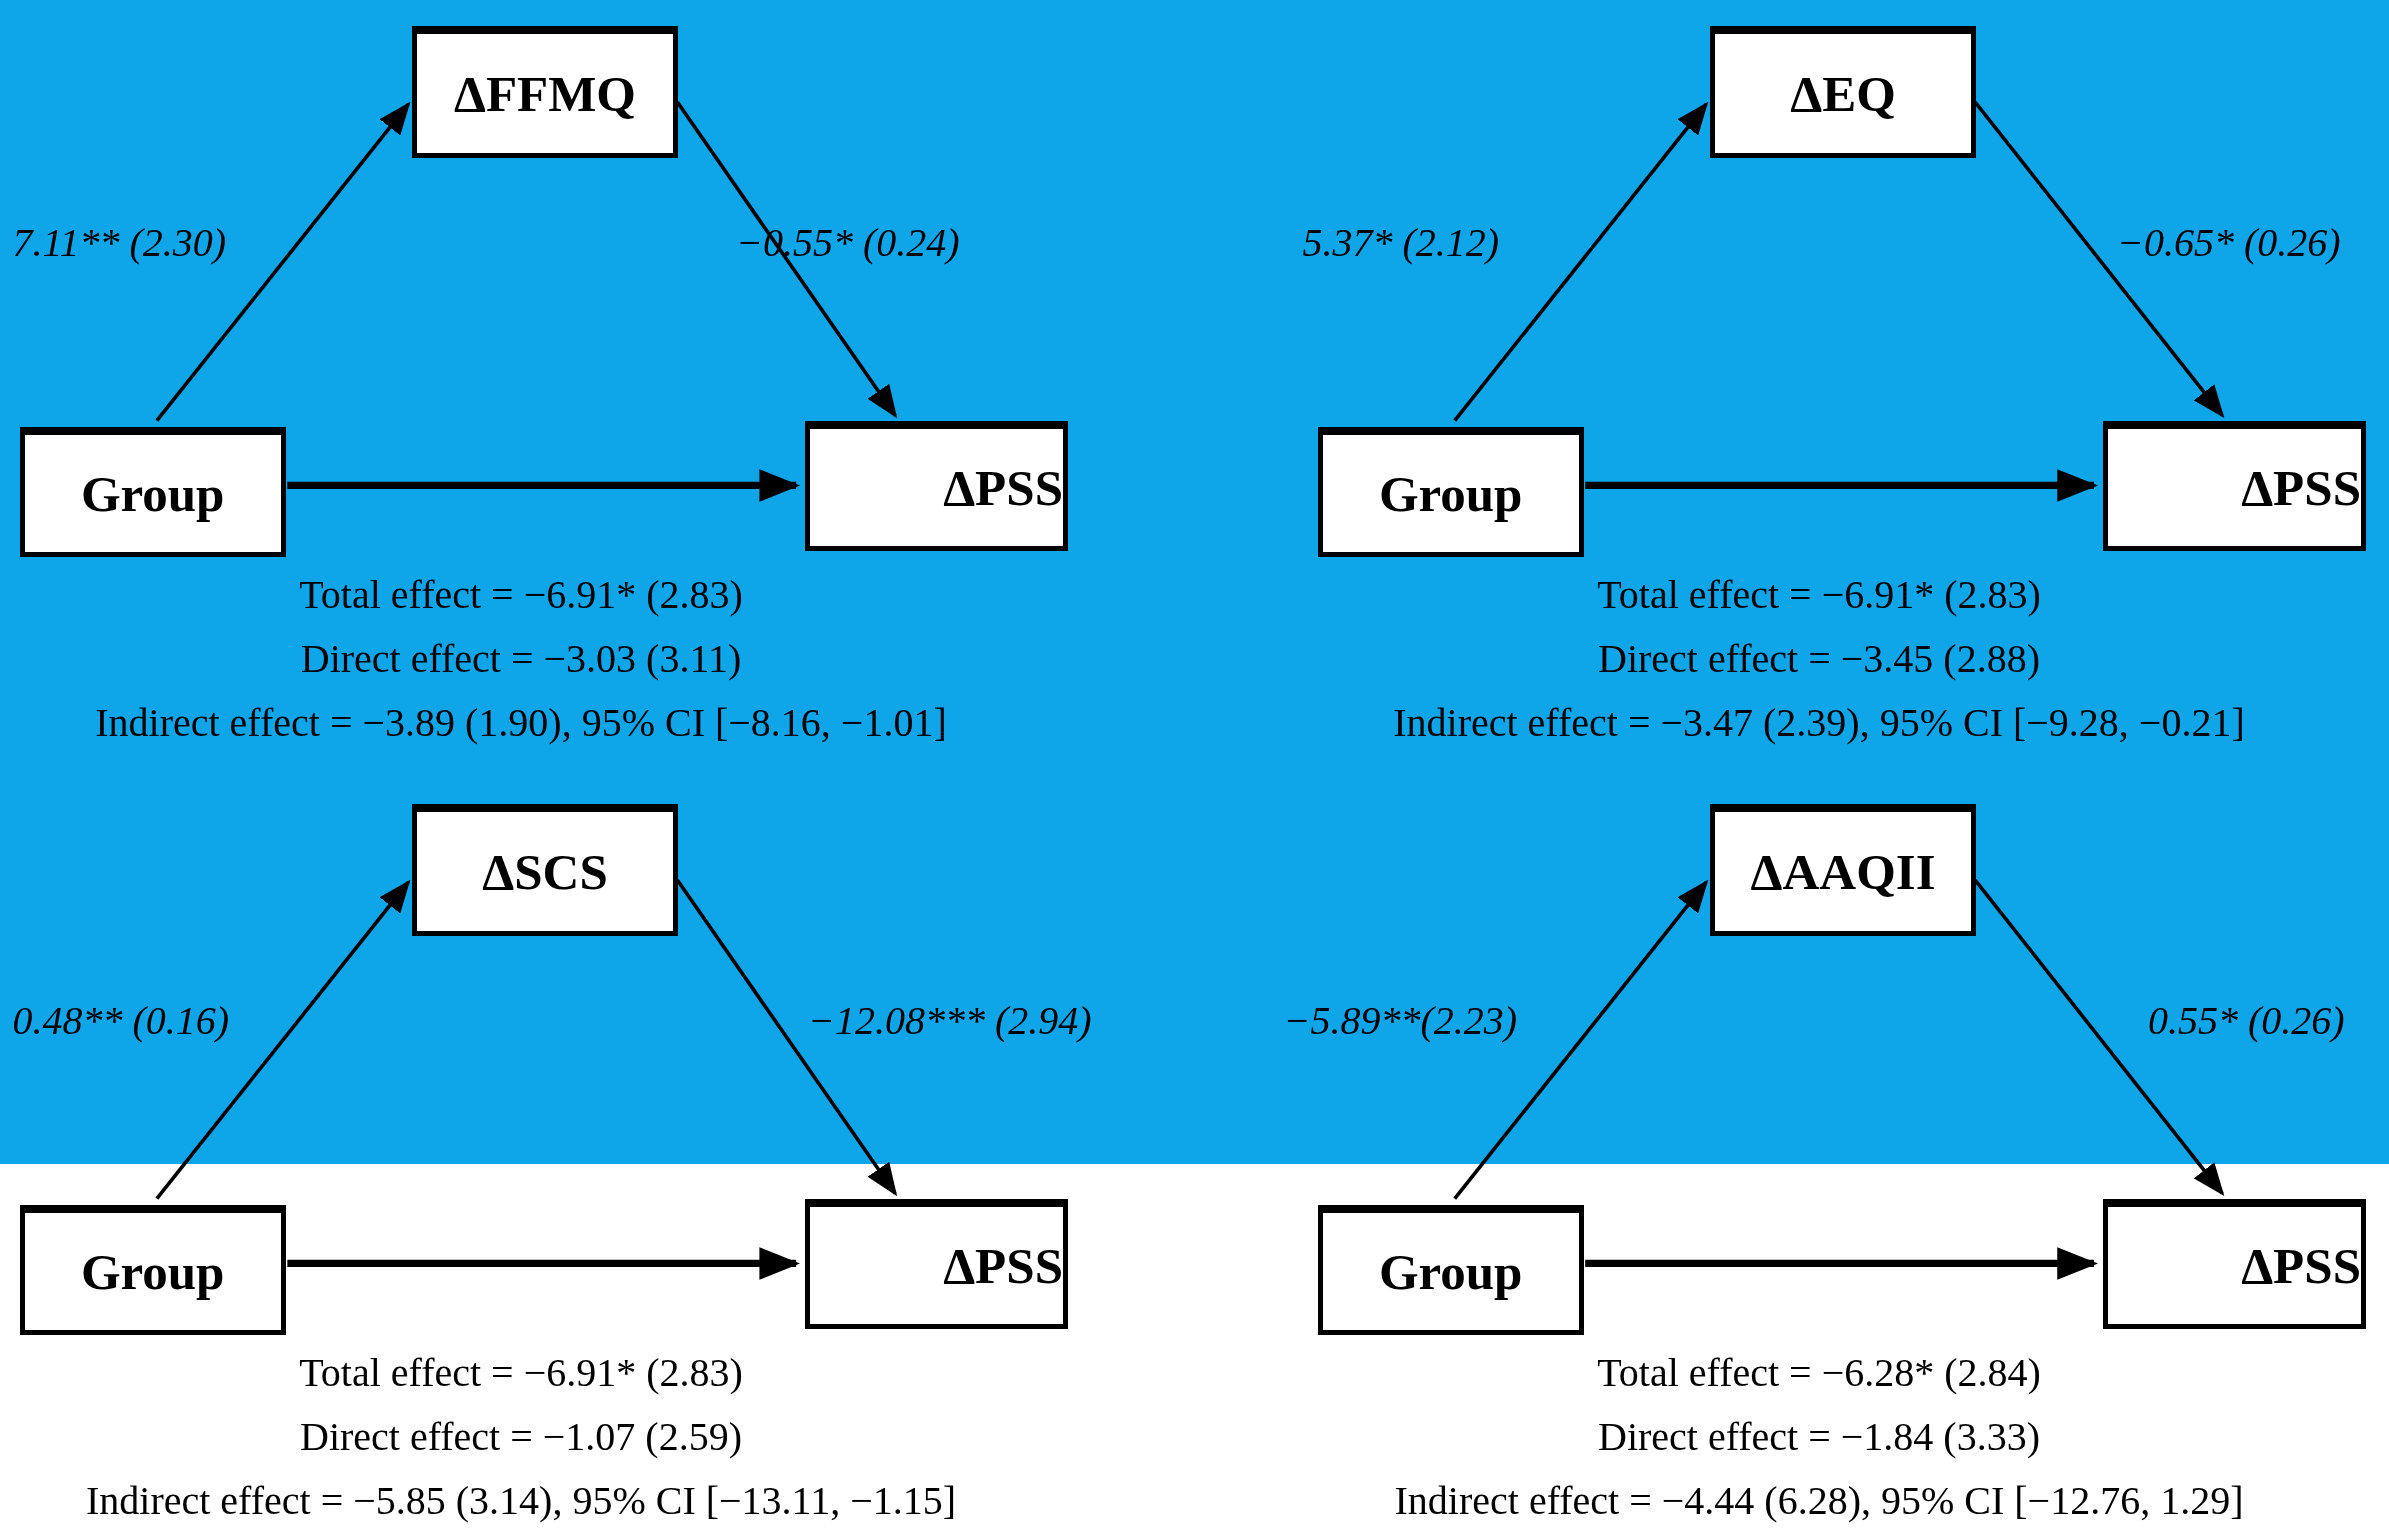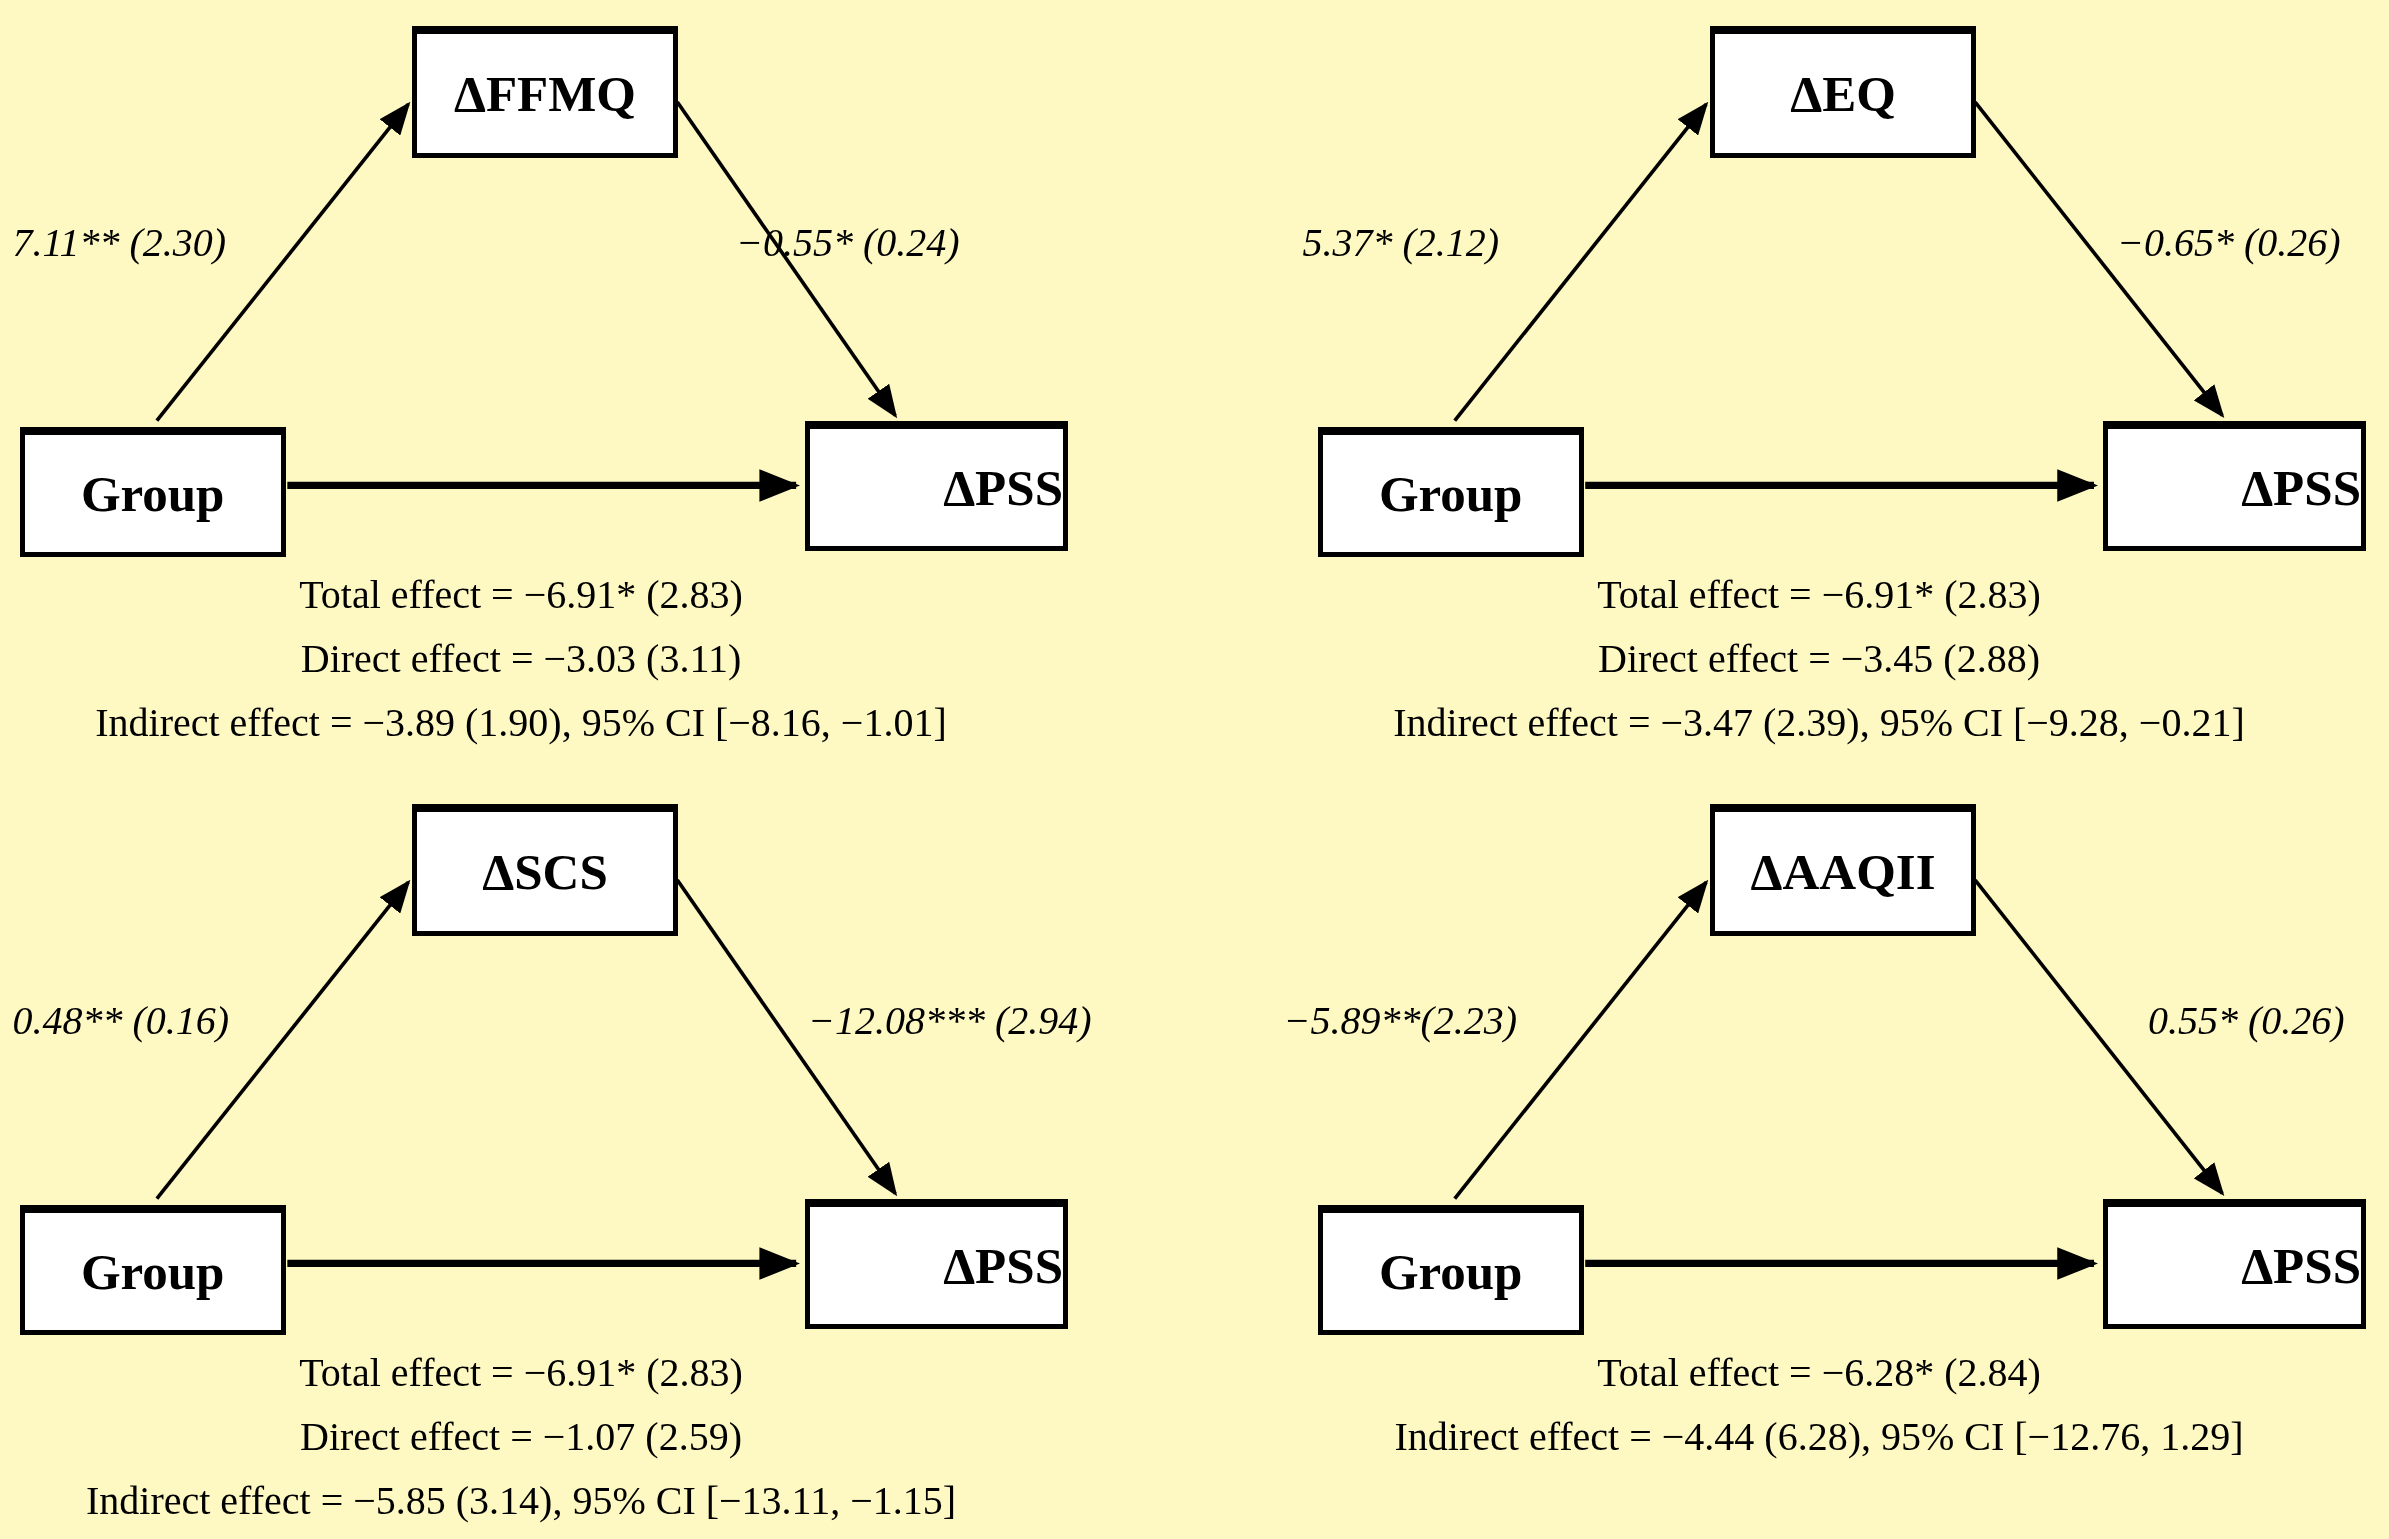--- a/index.html
+++ b/index.html
@@ -11,22 +11,22 @@
     width: 2389px;
     height: 1539px;
     position: relative;
     font-family: "Liberation Serif", "DejaVu Serif", serif;
     color: #000000;
   }
   .figure {
     position: absolute;
     left: 0; top: 0;
     width: 2389px;
-    height: 1539px;
-    background: #fef9c3;
+    height: 1164px;
+    background: #0ea5e9;
   }
   .quad {
     position: absolute;
     width: 1195px;
     height: 761px;
   }
   .q0 { left: 0px;    top: 0px;    }
   .q1 { left: 1298px; top: 0px;    width: 1091px; }
   .q2 { left: 0px;    top: 778px; }
   .q3 { left: 1298px; top: 778px; width: 1091px; }
@@ -197,18 +197,19 @@
     <div class="node predictor">
         <span>Group</span>
       </div>
     <div class="node outcome">
         <span>ΔPSS</span>
       </div>
     <div class="coef" style="left:-14.6px">−5.89**(2.23)</div>
     <div class="coef" style="left:850px">0.55* (0.26)</div>
     <div class="stats">
       <div>Total effect = −6.28* (2.84)</div>
+      <div>Direct effect = −1.84 (3.33)</div>
       <div>Indirect effect = −4.44 (6.28), 95% CI [−12.76, 1.29]</div>
     </div>
   </div>
 
 </div>
 
 
 </body></html>

